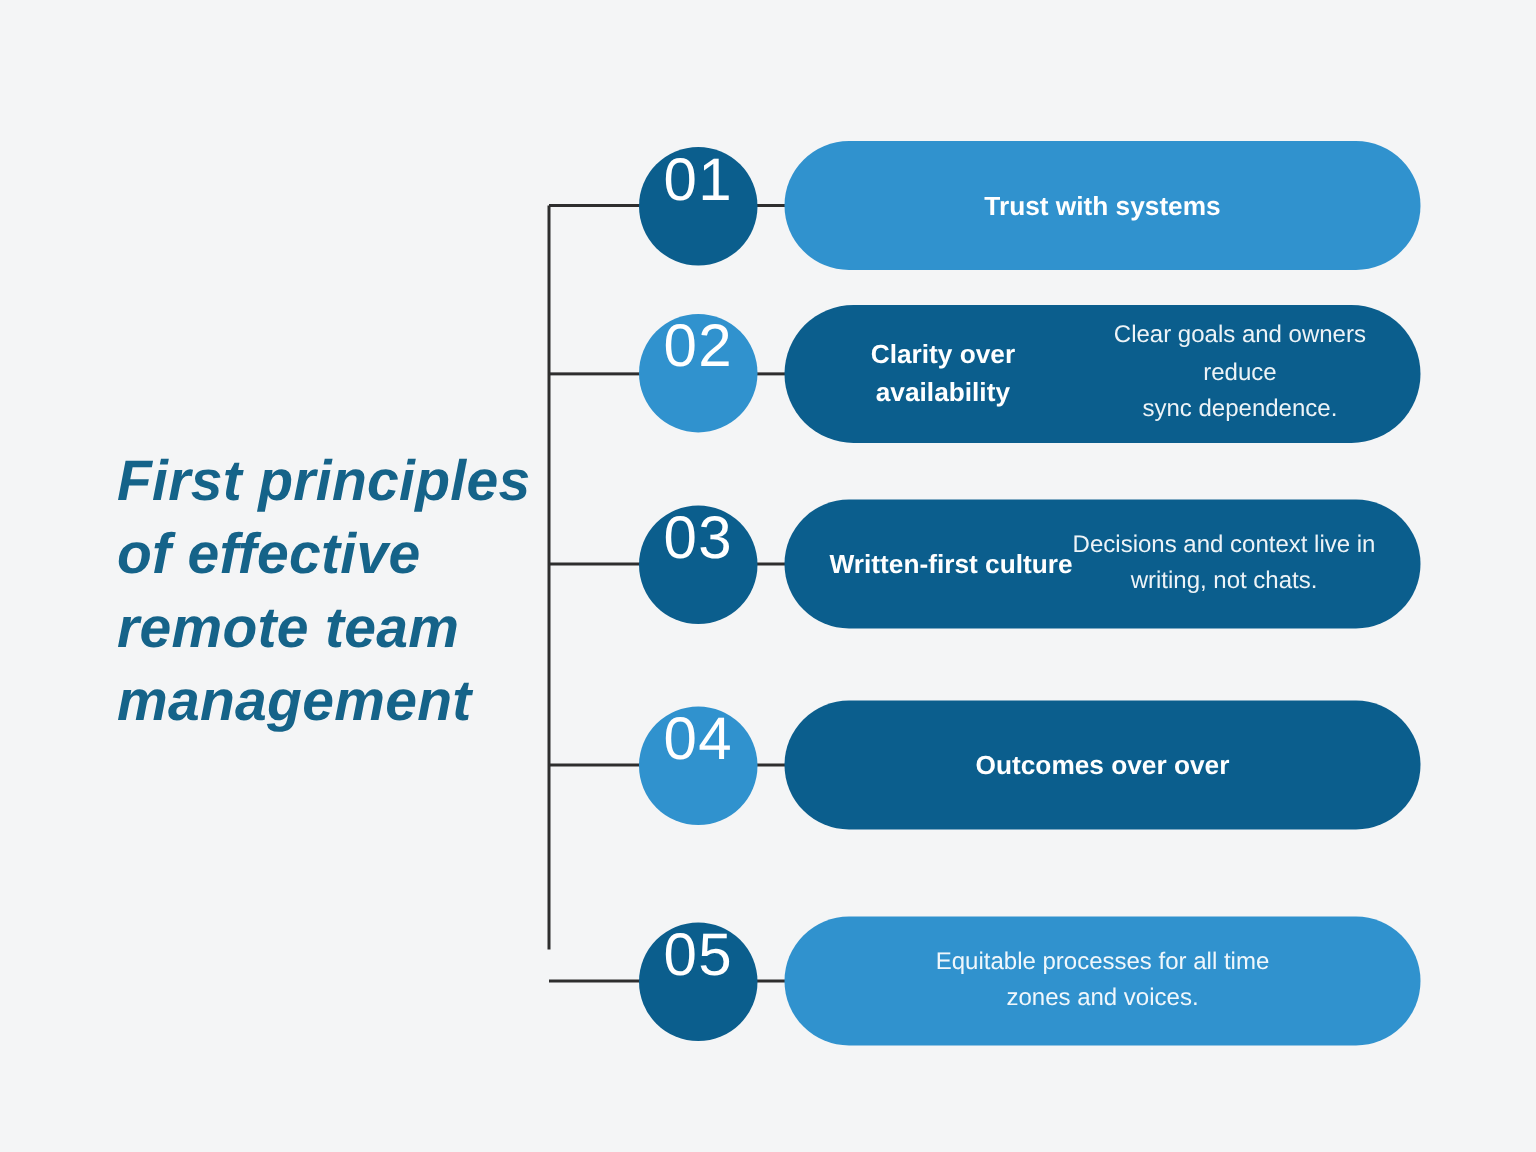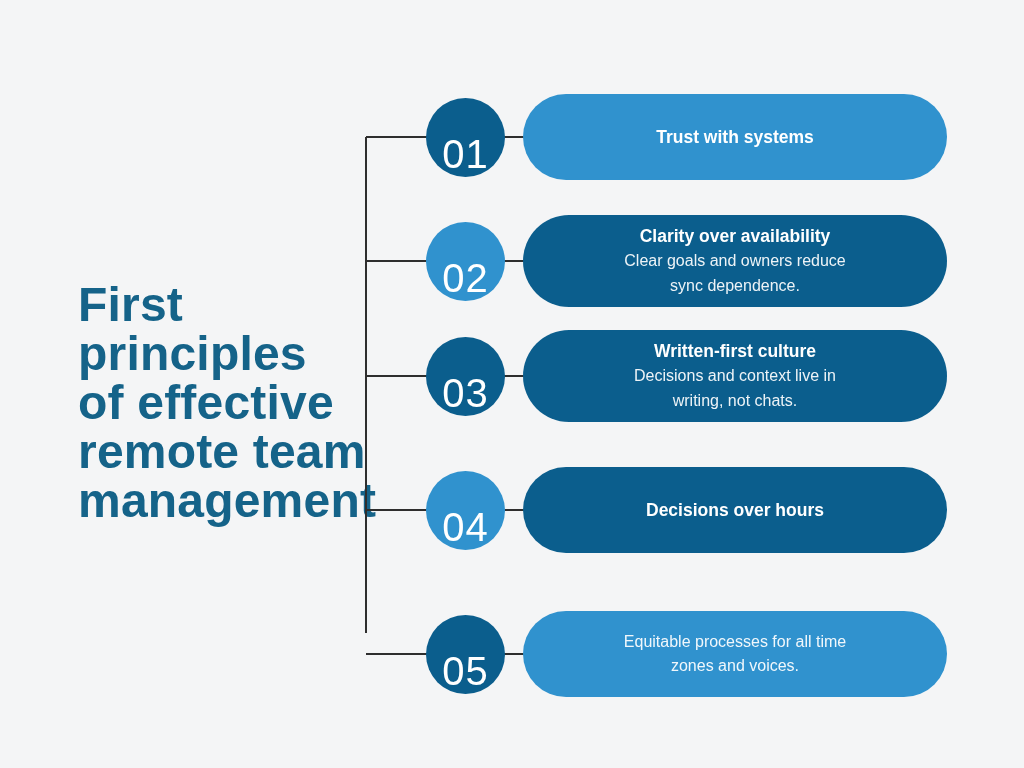--- a/index.html
+++ b/index.html
@@ -10,28 +10,29 @@
     position: relative;
     width: 1024px;
     height: 768px;
     background: var(--bg, #f4f5f6);
     overflow: hidden;
     font-family: "Liberation Sans", sans-serif;
   }
   .main-title {
     position: absolute;
     left: 78px;
-    top: 280px;
+    top: 297px;
     width: 310px;
-    font-size: 48px;
+    font-size: 38px;
     line-height: 49px;
     font-weight: 700;
     letter-spacing: 0.2px;
     color: var(--title-color, #156389);
     white-space: pre-line;
+    font-style: italic;
   }
   .trunk {
     position: absolute;
     left: 366px;
     top: 137px;
     width: 2px;
     height: 496px;
     margin-left: -1px;
     background: var(--line-color, #2e2e2e);
     z-index: 0;
@@ -55,39 +56,39 @@
     z-index: 0;
   }
   .circle {
     position: relative;
     z-index: 1;
     margin-left: 60px;
     width: 79px;
     height: 79px;
     border-radius: 50%;
     display: flex;
-    align-items: flex-end;
+    align-items: flex-start;
     justify-content: center;
     color: #ffffff;
     font-size: 40px;
     font-weight: 400;
     letter-spacing: 1px;
     flex: 0 0 auto;
   }
   .pill {
     position: relative;
     z-index: 1;
     margin-left: 18px;
     width: 424px;
     min-height: 86px;
     box-sizing: border-box;
     border-radius: 47px;
     padding: 9px 14px;
     display: flex;
-    flex-direction: column;
+    flex-direction: row;
     align-items: center;
     justify-content: center;
     text-align: center;
     color: #ffffff;
   }
   .tone-dark  { background: var(--dark-blue, #0b5e8d); }
   .tone-light { background: var(--light-blue, #3092ce); }
   .pill-title {
     font-size: 17.5px;
     line-height: 25px;
@@ -117,21 +118,21 @@
   <div class="row" style="top:137px">
     <div class="branch"></div>
     <div class="circle tone-dark">
       <span>01</span>
     </div>
     <div class="pill tone-light">
       <div class="pill-title">Trust with systems</div>
     </div>
   </div>
 
-  <div class="row" style="top:261px">
+  <div class="row" style="top:249px">
     <div class="branch"></div>
     <div class="circle tone-light">
       <span>02</span>
     </div>
     <div class="pill tone-dark">
       <div class="pill-title">Clarity over availability</div>
       <div class="pill-desc">Clear goals and owners reduce
 sync dependence.</div>
     </div>
   </div>
@@ -147,21 +148,21 @@
 writing, not chats.</div>
     </div>
   </div>
 
   <div class="row" style="top:510px">
     <div class="branch"></div>
     <div class="circle tone-light">
       <span>04</span>
     </div>
     <div class="pill tone-dark">
-      <div class="pill-title">Decisions over hours</div>
+      <div class="pill-title">Outcomes over over</div>
     </div>
   </div>
 
   <div class="row" style="top:654px">
     <div class="branch"></div>
     <div class="circle tone-dark">
       <span>05</span>
     </div>
     <div class="pill tone-light">
       <div class="pill-desc">Equitable processes for all time

